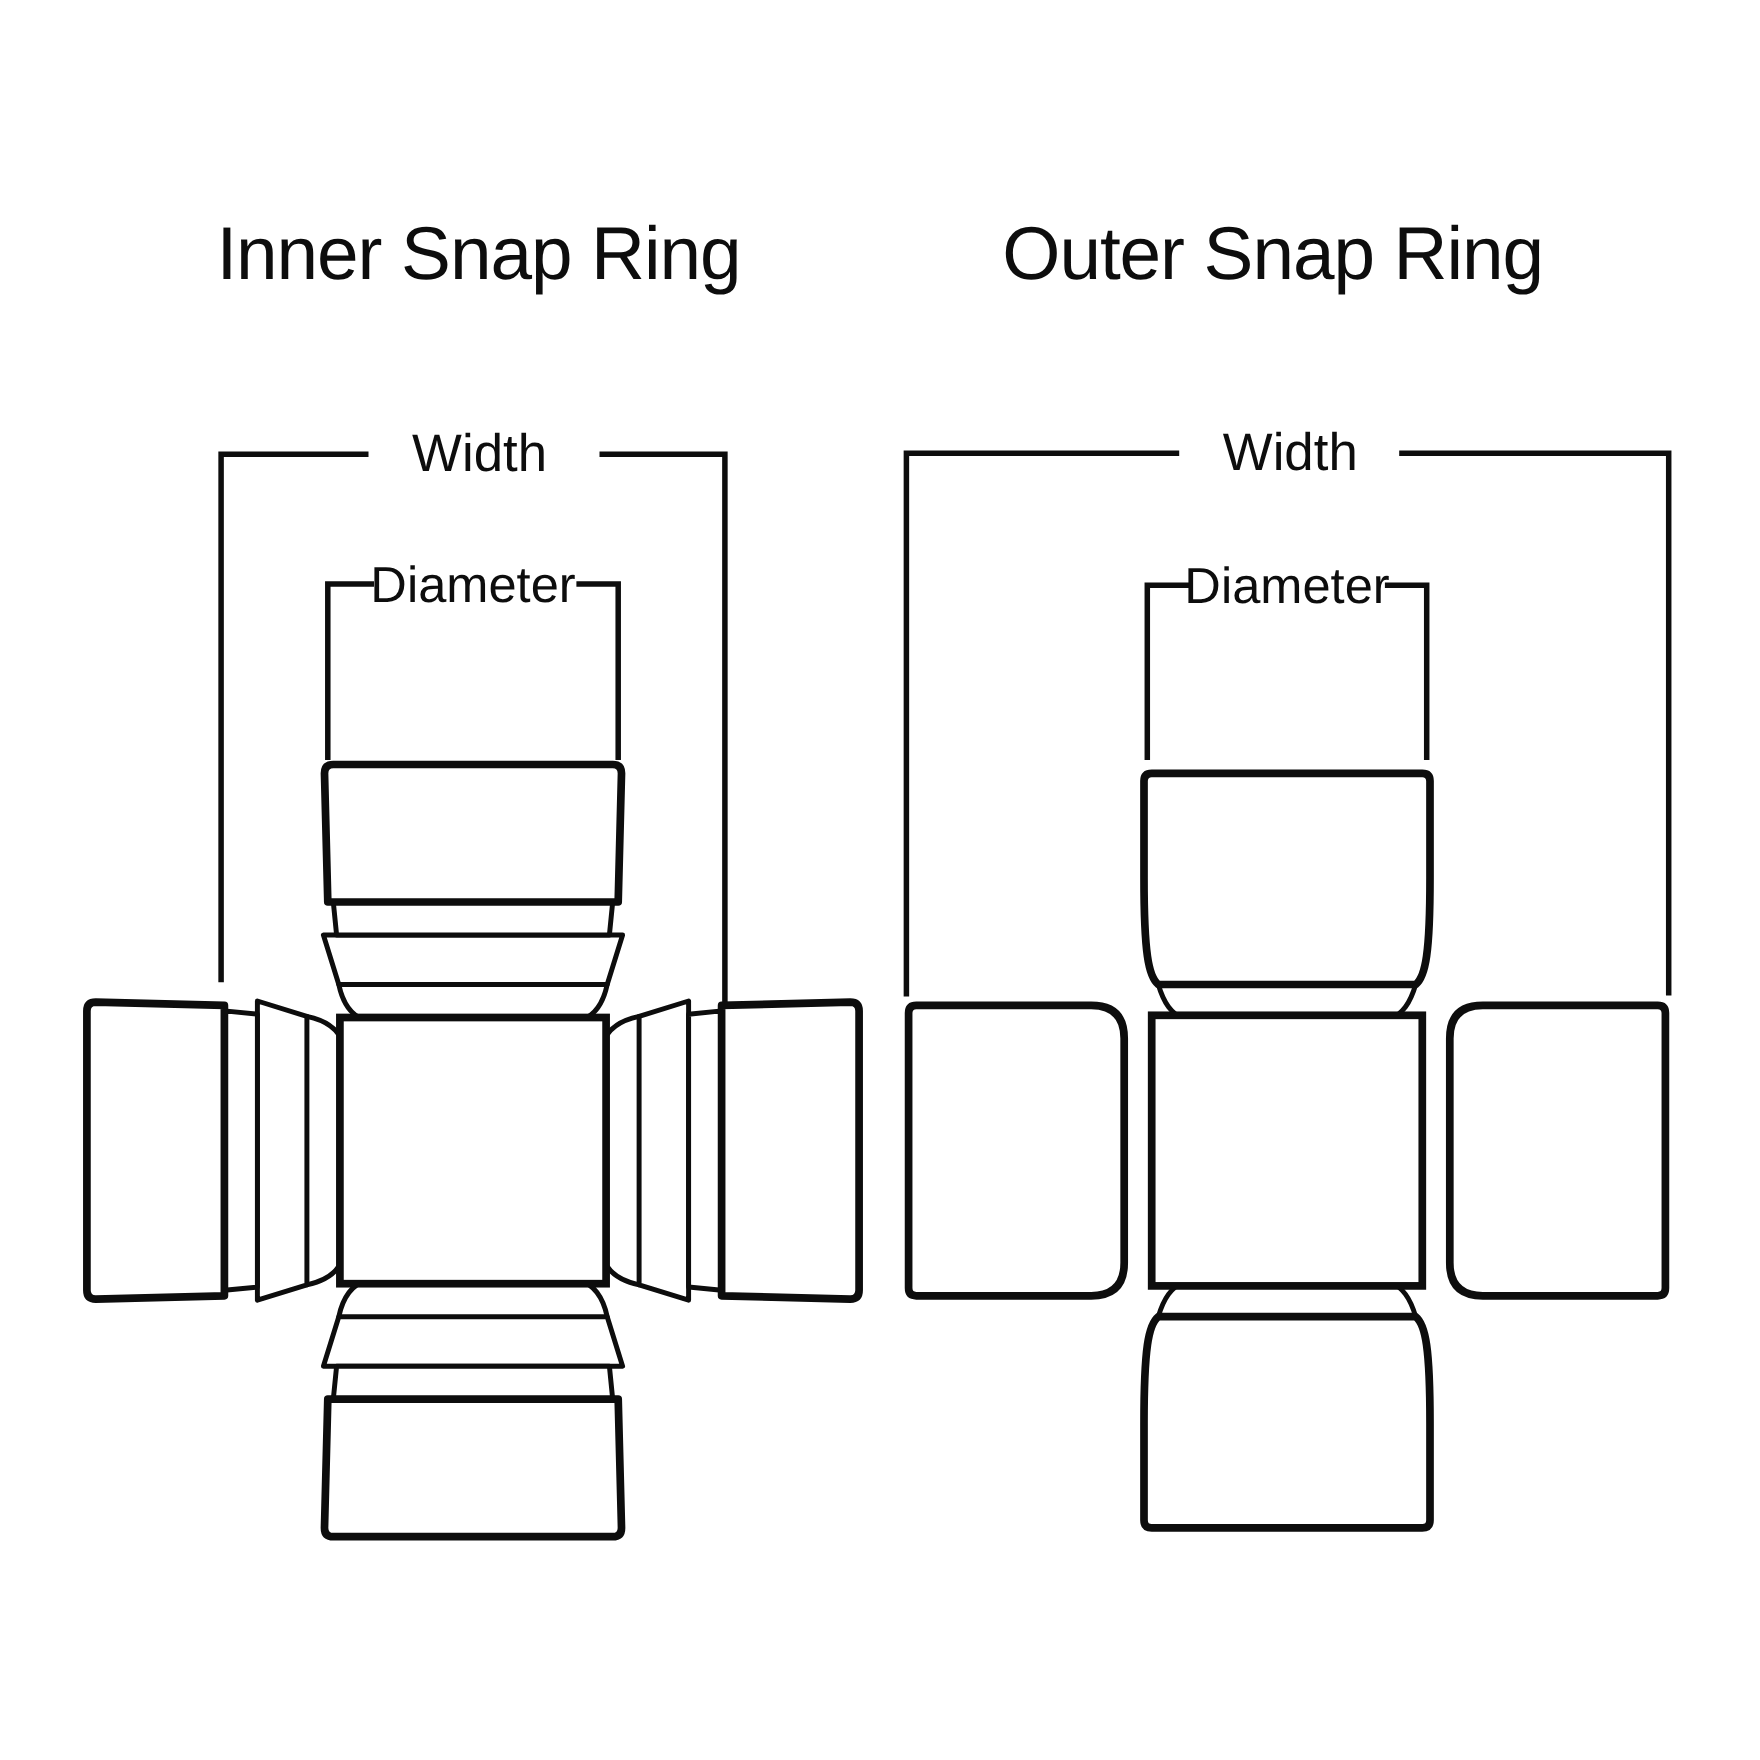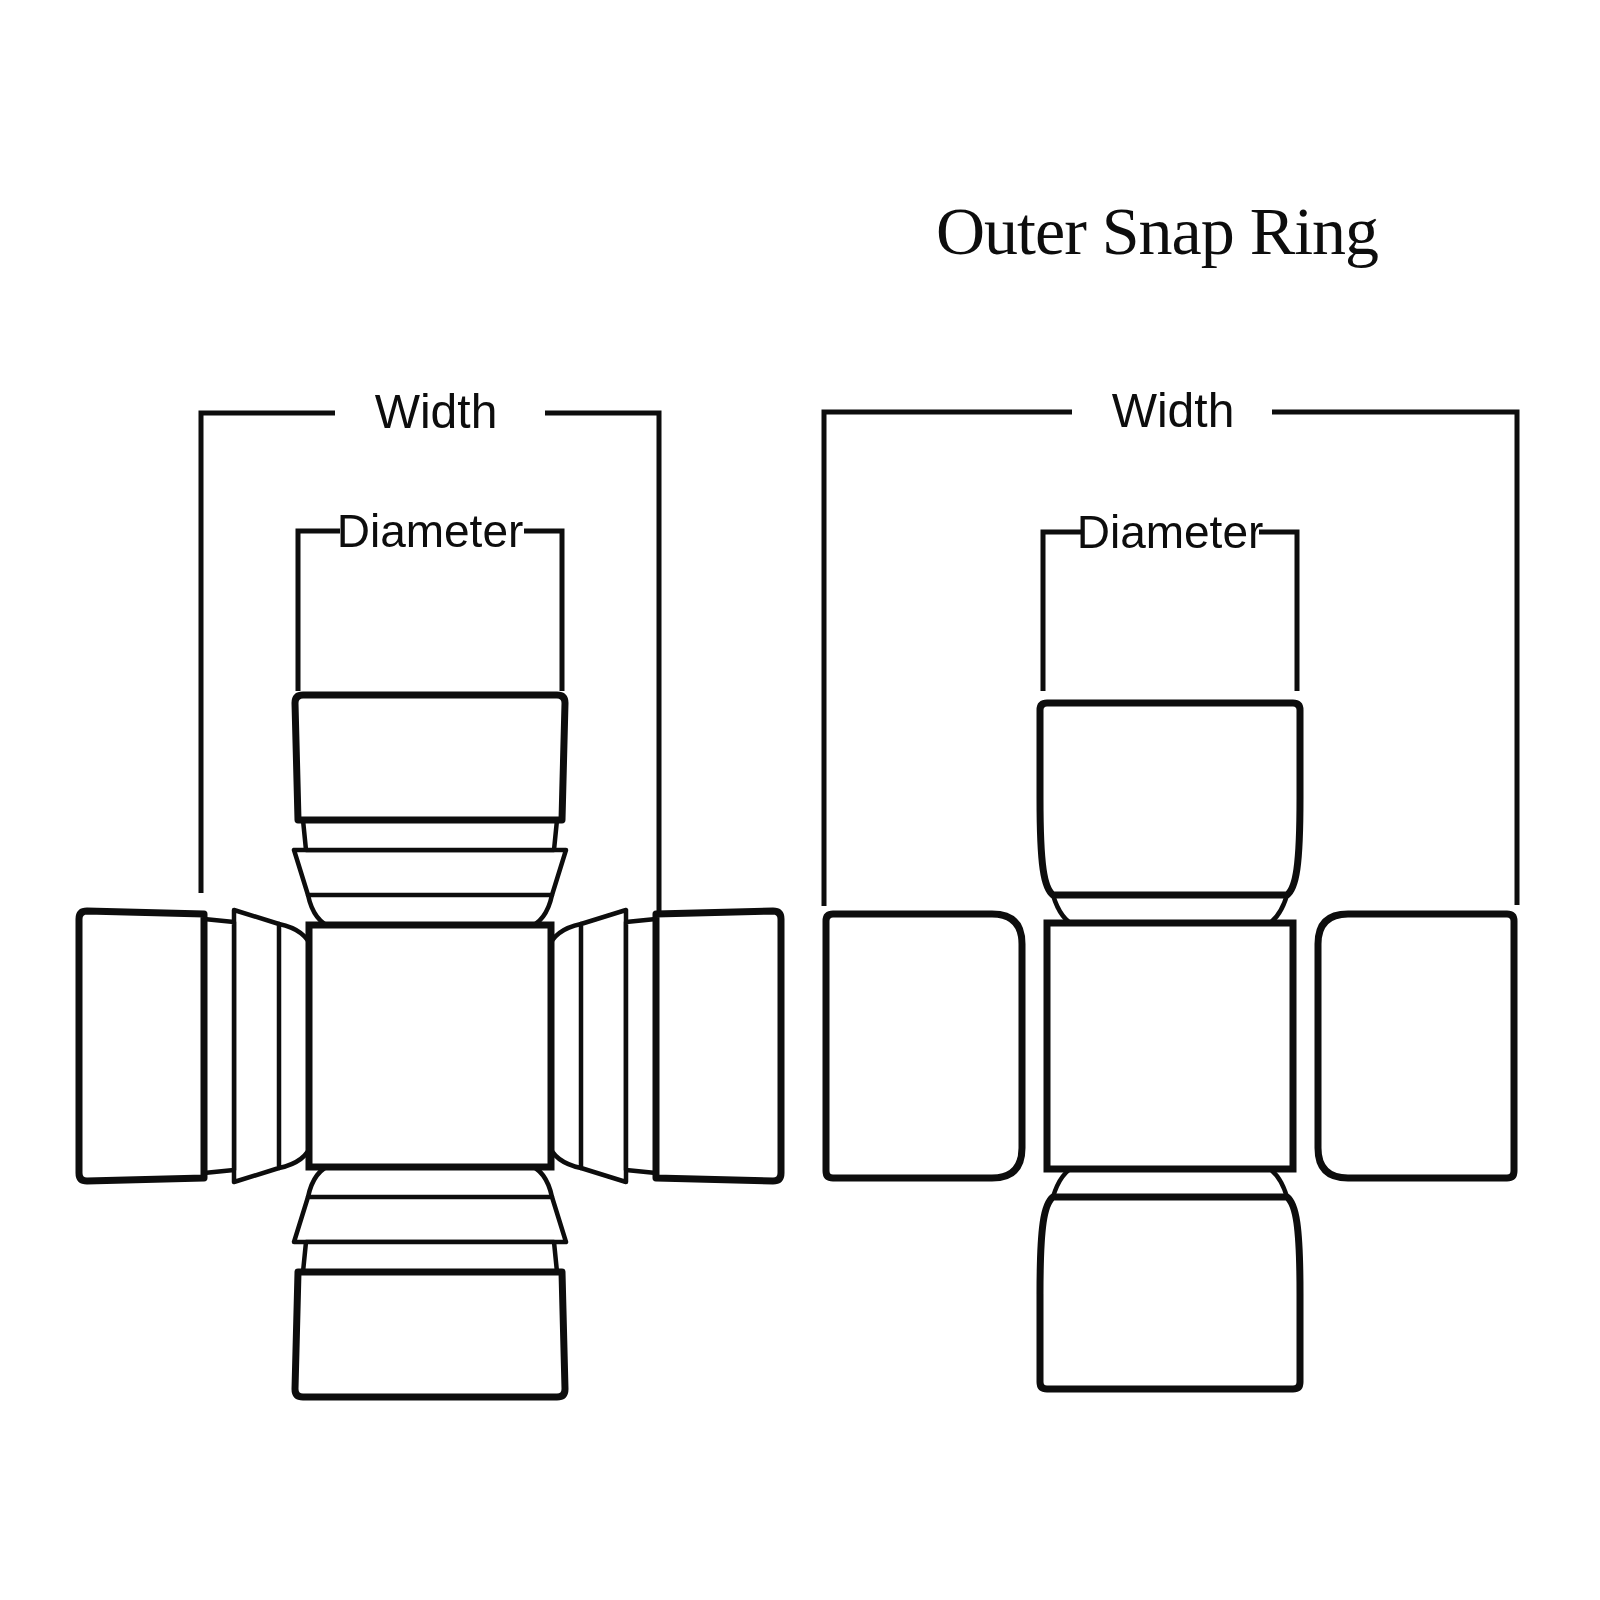--- a/index.html
+++ b/index.html
@@ -21,40 +21,41 @@
     height: 80px;
     width: 700px;
     line-height: 76px;
     text-align: center;
     font-size: 68px;
     letter-spacing: -1px;
     color: #0d0d0d;
     white-space: nowrap;
   }
   #inner-title { left: 85px; }
-  #outer-title { left: 807px; font-family: Liberation Serif, serif; }
+  #outer-title { left: 807px; }
   svg.drawing {
     position: absolute;
     left: 0;
     top: 0;
     width: 1600px;
     height: 1600px;
   }
   .dim-text {
     font-family: "Liberation Sans", "DejaVu Sans", sans-serif;
     fill: #0d0d0d;
   }
   .w-text { font-size: 48px; }
   .d-text { font-size: 46px; }
 </style>
 </head>
 <body>
 
 <div class="stage">
 
+  <div class="diagram-title" id="inner-title">Inner Snap Ring</div>
 
   <div class="diagram-title" id="outer-title">Outer Snap Ring</div>
 
   <svg class="drawing" viewBox="0 0 1600 1600" xmlns="http://www.w3.org/2000/svg">
 
     <defs>
 
       <g id="innerArm">
 
         <path d="M -136,-196 H 136 L 122,-151 H -122 Z" fill="#ffffff" stroke="#0d0d0d" stroke-width="4.5" stroke-linejoin="round"></path>

